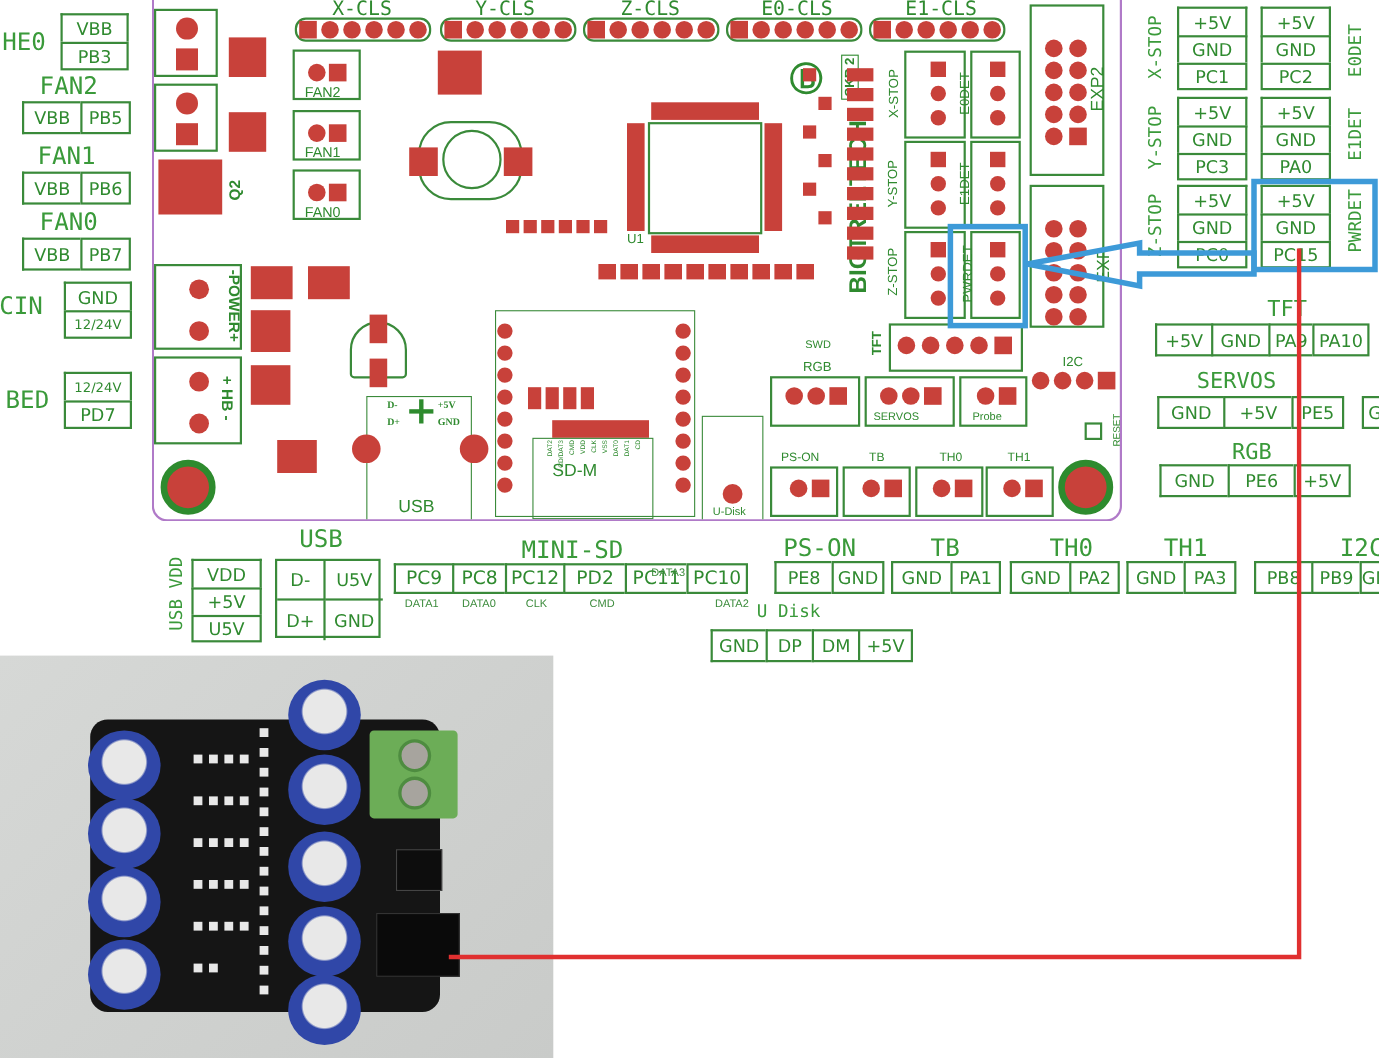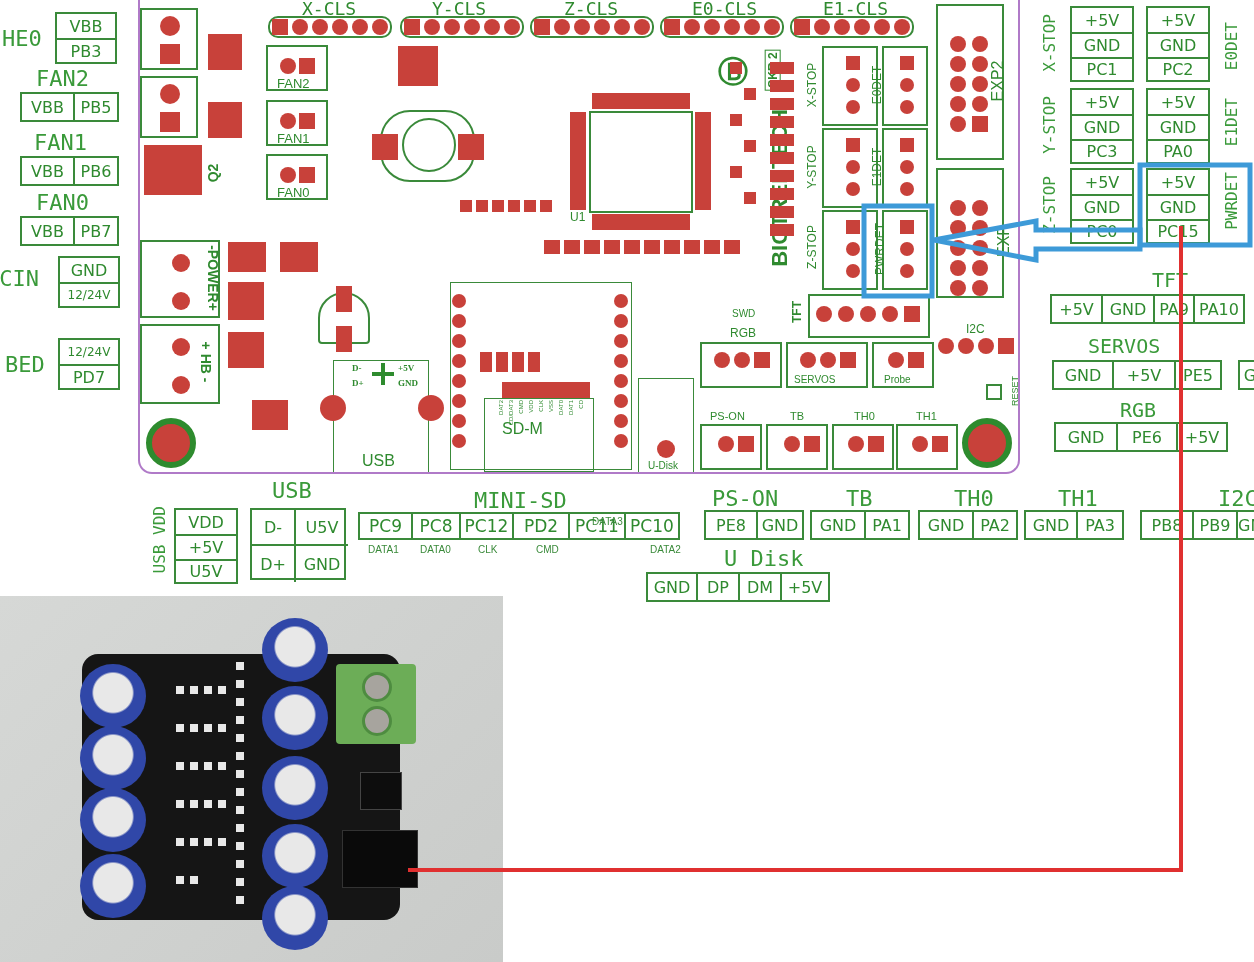--- a/index.html
+++ b/index.html
@@ -487,21 +487,21 @@
   <div class="cell" style="width:48px;">PA3</div>
 </div>
 
 <div class="lbl" style="left:1218px;top:486px;font-size:22px;">I2C</div>
 <div class="row" style="left:1140px;top:510px;">
   <div class="cell" style="width:52px;">PB8</div>
   <div class="cell" style="width:44px;">PB9</div>
   <div class="cell" style="width:30px;justify-content:flex-start;overflow:hidden;">GN</div>
 </div>
 
-<div class="lbl" style="left:724px;top:546px;font-size:22px;">U Disk</div>
+<div class="lbl" style="left:688px;top:546px;font-size:16px;">U Disk</div>
 <div class="row" style="left:646px;top:572px;">
   <div class="cell" style="width:50px;">GND</div>
   <div class="cell" style="width:42px;">DP</div>
   <div class="cell" style="width:42px;">DM</div>
   <div class="cell" style="width:50px;">+5V</div>
 </div>
 
 <div id="photo">
   <div class="abs" style="left:82px;top:58px;width:318px;height:266px;background:#151515;border-radius:16px;"></div>
   <div class="abs" style="left:336px;top:68px;width:80px;height:80px;background:#6cad57;border-radius:4px;"></div>

